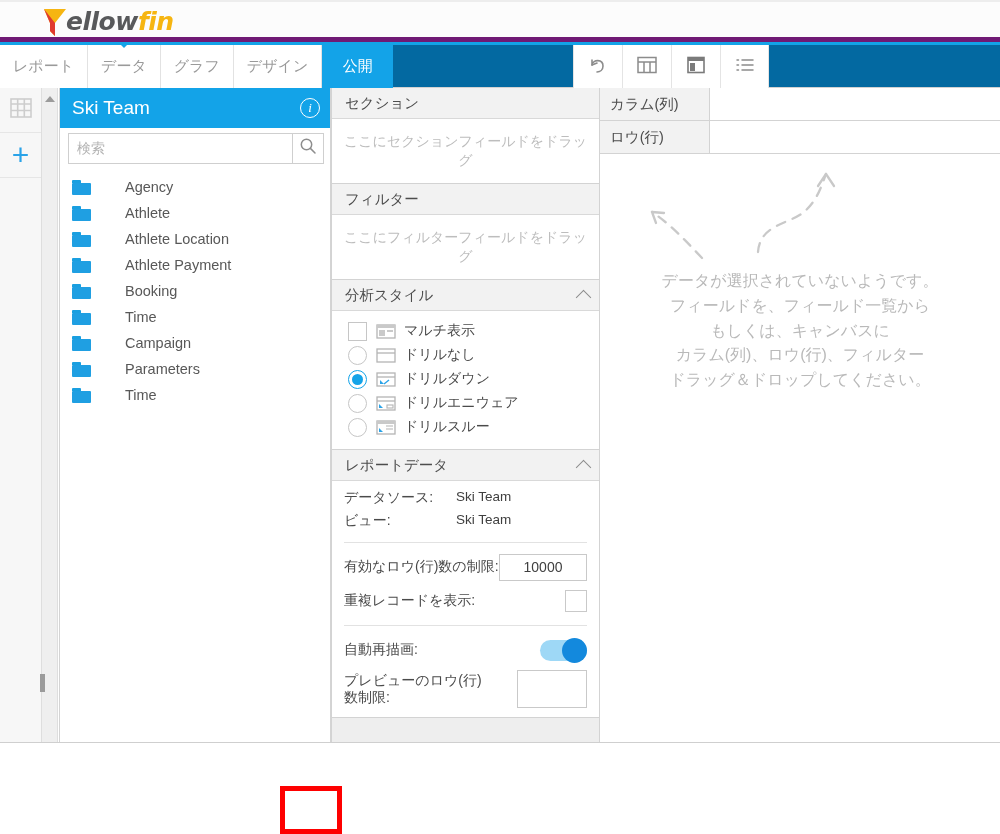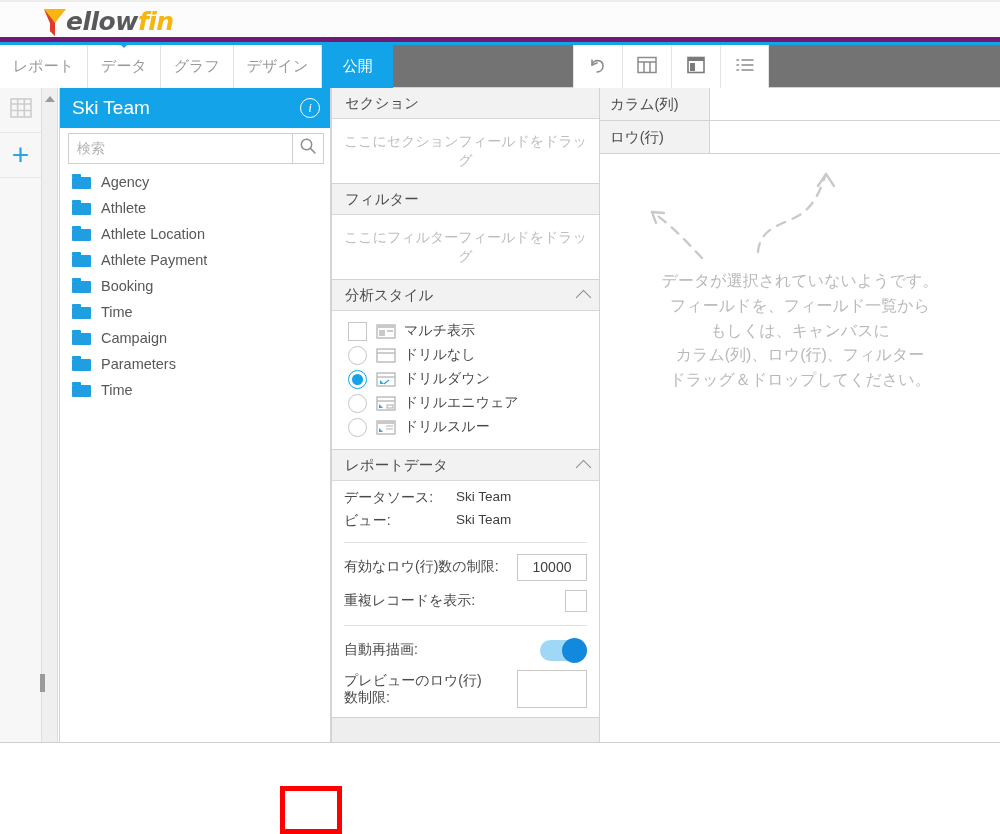--- a/index.html
+++ b/index.html
@@ -20,21 +20,21 @@
   .logo { position: absolute; left: 42px; top: 6px; height: 30px; display: flex; align-items: center; }
   .logo-mark { width: 24px; height: 28px; position: relative; }
   .logo-text { font-size: 25px; font-weight: bold; font-style: italic; letter-spacing: -0.5px;
                font-family: "DejaVu Sans", sans-serif; }
   .logo-text .dark { color: #58595b; }
   .logo-text .gold { color: #f6b511; }
 
   
   .tab-bar {
     position: absolute; left: 0; top: 42px; width: 1000px; height: 46px;
-    background: #737373; border-bottom: 1px solid #d2d2d2;
+    background: #0369a1; border-bottom: 1px solid #d2d2d2;
   }
   .tab-bar .accent { position:absolute; left:0; top:0; width:1000px; height:3px; background:#13a3e8; }
   .tabs { position: absolute; left: 0; top: 3px; height: 43px; display: flex; }
   .tab {
     min-width: 71px; padding: 0 13px; height: 43px;
     display: flex; align-items: center; justify-content: center;
     font-size: 15px; color: #9a9a9a; cursor: pointer;
     border-right: 1px solid #e2e2e2; position: relative; background:#fff;
   }
   .tab.active { background: #13a3e8; color: #ffffff; border-right: none; }
@@ -91,21 +91,21 @@
   .search-input {
     flex: 1; height: 31px; border: 1px solid #cfcfcf; border-right: none;
     padding: 0 8px; font-size: 14px; color: #4a4a4a; outline: none;
     font-family: "Liberation Sans", sans-serif; background:#fff;
   }
   .search-input::placeholder { color: #b3b3b3; }
   .search-btn { width: 32px; height: 31px; border: 1px solid #cfcfcf; background: #fff;
     display: flex; align-items: center; justify-content: center; cursor: pointer; }
 
   .field-list { padding: 6px 0 0 12px; }
-  .field-item { height: 26px; display: flex; align-items: flex-start; cursor: pointer; }
+  .field-item { height: 26px; display: flex; align-items: center; cursor: pointer; gap: 24px; }
   .folder-icon { width: 19px; height: 15px; margin-right: 10px; position: relative; flex: none; }
   .folder-icon .tabtop { position: absolute; left: 0; top: 0; width: 9px; height: 3px;
     background: #1a9fe0; border-radius: 1px 1px 0 0; }
   .folder-icon .body { position: absolute; left: 0; top: 3px; width: 19px; height: 12px;
     background: #1f9fe2; border-radius: 1px; }
   .field-label { font-size: 14.5px; color: #585858; }
 
   
   .fields-footer {
     position: absolute; left: 59px; top: 790px; width: 272px; height: 40px;
@@ -147,21 +147,21 @@
   .opt-glyph { width: 20px; height: 15px; margin: 0 8px 0 9px; flex:none; }
   .opt-label { font-size: 14px; color: #4a4a4a; }
 
   .rd-body { background:#fff; font-size: 14px; color: #4a4a4a; }
   .rd-line { display: flex; align-items: flex-start; height: 23px; padding: 0 12px; }
   .rd-line .k { width: 112px; }
   .rd-line .v { font-size: 13.5px; color: #3f3f3f; }
   .rd-sep { height:1px; background:#e2e2e2; margin: 7px 12px; }
   .rd-ctl { display:flex; align-items:center; justify-content:space-between; padding: 0 12px; height: 34px; }
   .rd-ctl .k { font-size: 14px; color:#4a4a4a; }
-  .num-input { width: 70px; height: 27px; border: 1px solid #c9c9c9; background:#fff; text-align:center;
+  .num-input { width: 88px; height: 27px; border: 1px solid #c9c9c9; background:#fff; text-align:center;
     font-size: 14px; color: #3f3f3f; font-family:"Liberation Sans", sans-serif; outline:none; }
   .sm-box { width: 22px; height: 22px; border: 1px solid #c9c9c9; background:#fff; }
   .toggle { width: 47px; height: 21px; border-radius: 11px; background: #9ed8f6; position: relative; cursor:pointer; }
   .toggle .knob { position:absolute; right: 0; top: -2px; width: 25px; height: 25px; border-radius:50%;
      background: #1389dd; }
   .rd-ctl.tall { height: 44px; align-items: center; }
   .rd-ctl.tall .k { width: 150px; line-height: 1.25; }
   .blank-input { width: 70px; height: 38px; border: 1px solid #c9c9c9; background:#fff; }
 
   .mid-filler { border:1px solid #d3d3d3; border-top:none; background:#eeeeee; height: 48px; }

